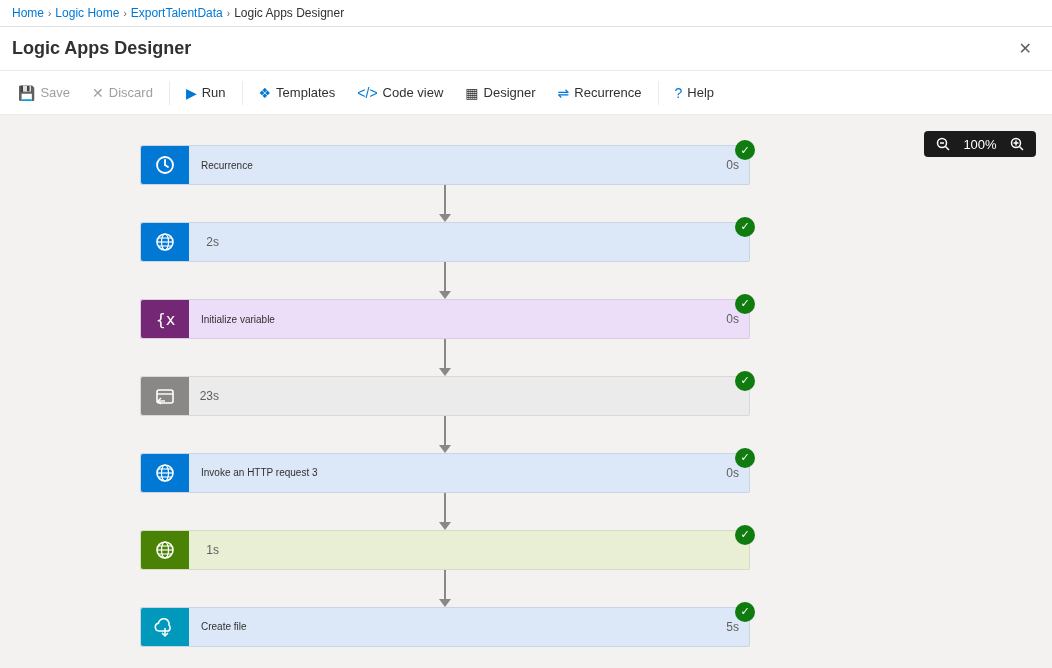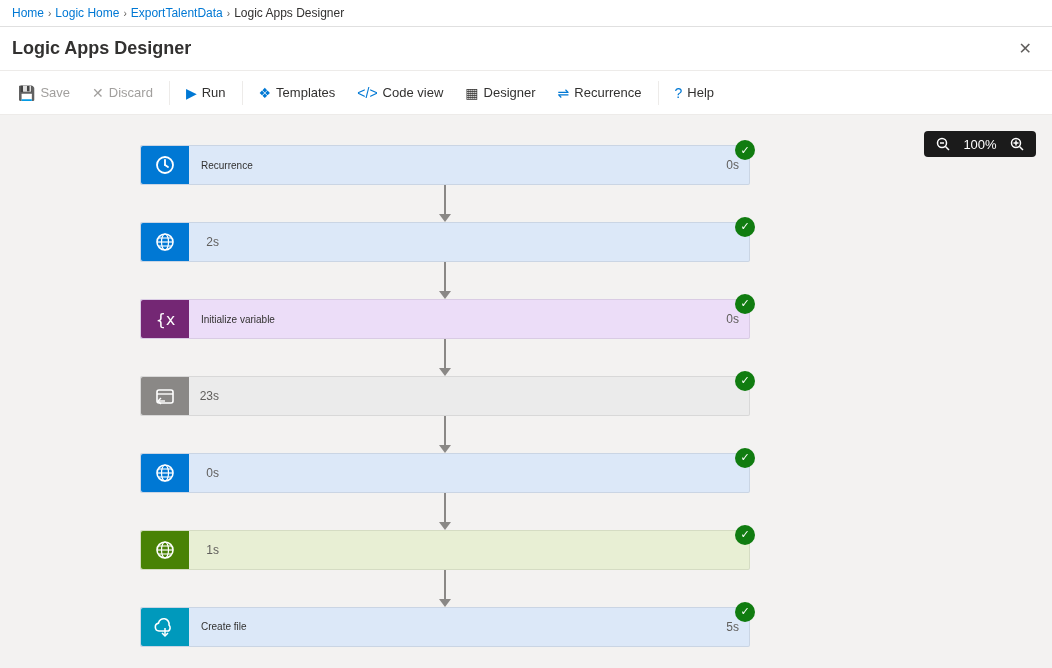--- a/index.html
+++ b/index.html
@@ -301,20 +301,21 @@
       <div class="step-block" style="background-color: rgb(220, 232, 248);">
         <div class="step-icon" style="background-color: rgb(0, 120, 212);">
           <svg width="22" height="22" viewBox="0 0 22 22" fill="none" xmlns="http://www.w3.org/2000/svg">
       <circle cx="11" cy="11" r="8" stroke="white" stroke-width="1.6" fill="none"></circle>
       <ellipse cx="11" cy="11" rx="3.5" ry="8" stroke="white" stroke-width="1.2" fill="none"></ellipse>
       <line x1="3" y1="11" x2="19" y2="11" stroke="white" stroke-width="1.2"></line>
       <line x1="4" y1="7" x2="18" y2="7" stroke="white" stroke-width="1.1"></line>
       <line x1="4" y1="15" x2="18" y2="15" stroke="white" stroke-width="1.1"></line>
     </svg>
         </div>
+        <div class="step-label">Invoke an HTTP request 3</div>
         <div class="step-duration">0s</div>
         <div class="step-status">✓</div>
       </div>
       <div style="display: flex; flex-direction: column; align-items: center; height: 44px; position: relative;">
         <div style="width: 2px; flex: 1 1 0%; background: rgb(138, 136, 134); margin-top: 0px;"></div>
         <div style="width: 0px; height: 0px; border-left: 6px solid transparent; border-right: 6px solid transparent; border-top: 8px solid rgb(138, 136, 134);"></div>
       </div>
       <div class="step-block" style="background-color: rgb(232, 239, 212);">
         <div class="step-icon" style="background-color: rgb(73, 130, 5);">
           <svg width="22" height="22" viewBox="0 0 22 22" fill="none" xmlns="http://www.w3.org/2000/svg">

